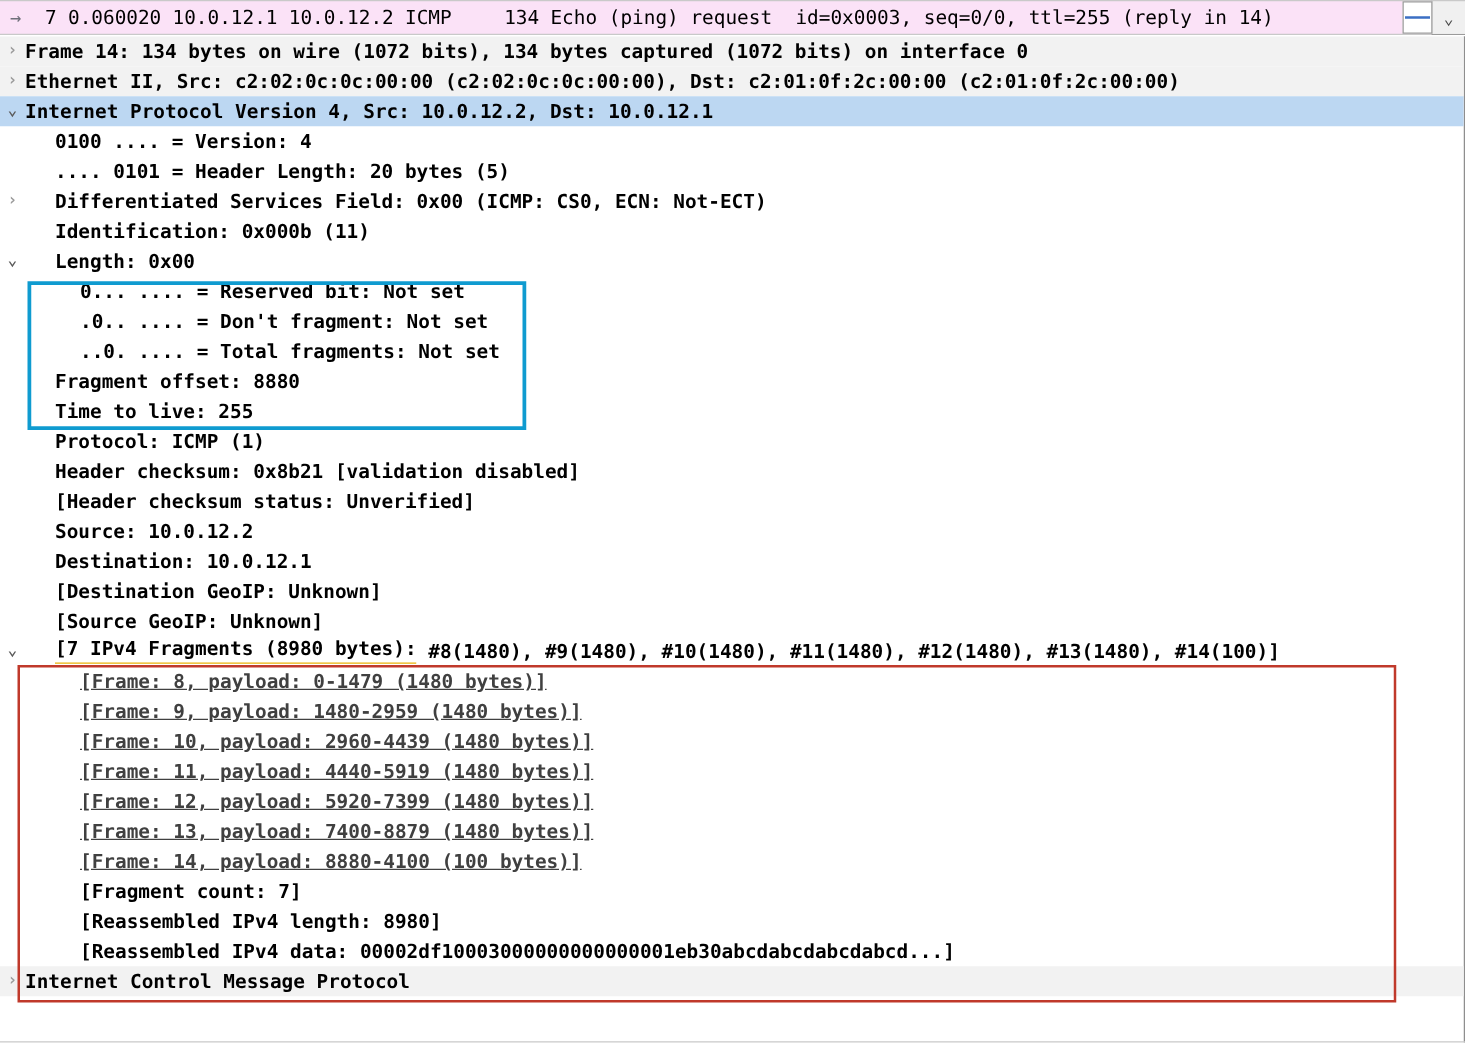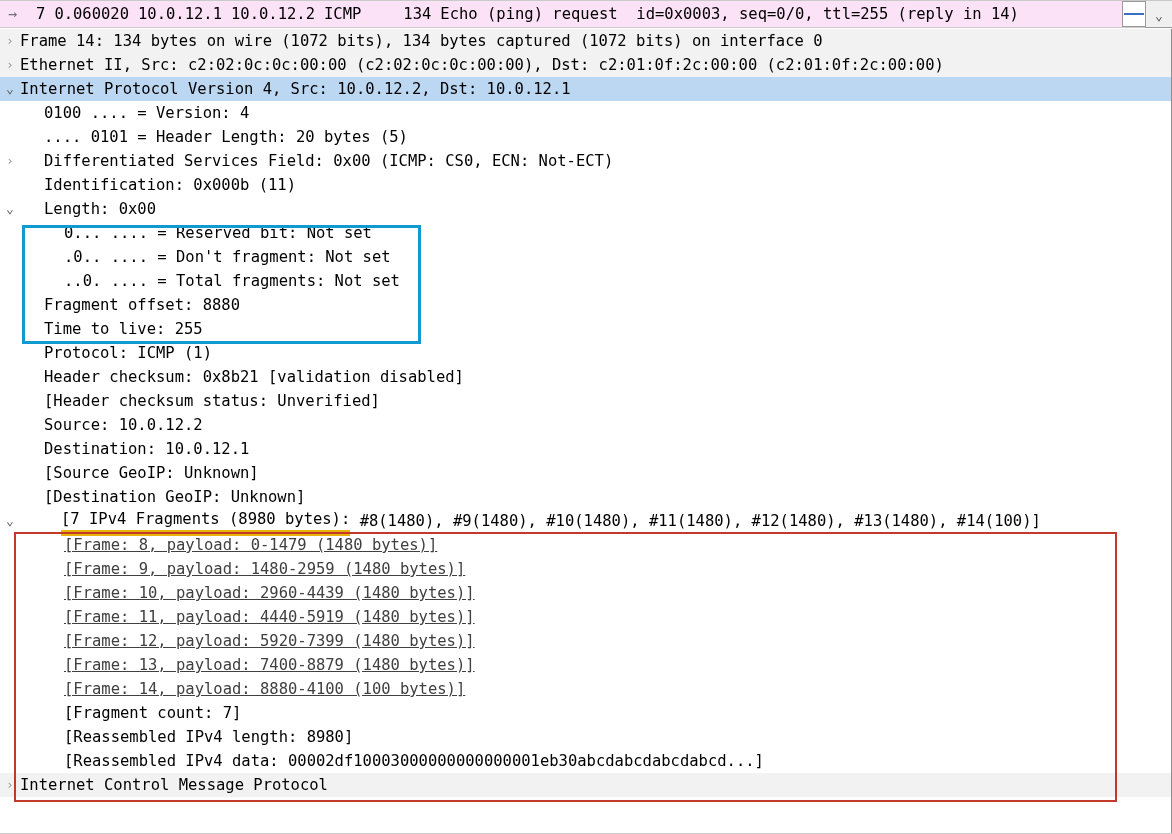--- a/index.html
+++ b/index.html
@@ -94,20 +94,21 @@
   .detail-pane {
     position: absolute;
     left: 0;
     top: 29px;
     width: 1172px;
     height: 805px;
     background: #ffffff;
     box-sizing: border-box;
     border-right: 1px solid #8e8e8e;
     overflow: hidden;
+    font-weight: bold;
   }
   .rows { position: relative; }
 
   .row {
     height: 24px;
     line-height: 24px;
     white-space: pre;
     position: relative;
     padding-left: 0;
   }
@@ -130,25 +131,24 @@
   .ind3 { display:inline-block; width: 44px; }
 
   .txt { vertical-align: top; }
 
   a.fraglink {
     color: #404040;
     text-decoration: underline;
   }
 
   .cyan-underline {
-    border-bottom: 6px solid #eab308;
+    border-bottom: 1px solid #eab308;
     display: inline-block;
     line-height: 20px;
     height: 21px;
-    margin-left: 17px;
   }
 
   
   .box {
     position: absolute;
     box-sizing: border-box;
     pointer-events: none;
   }
   .box-cyan {
     border: 3px solid #0f9bd0;
@@ -213,22 +213,22 @@
       <div class="row"><span class="tw none">&nbsp;</span><span class="ind3"></span><span class="txt">0... .... = Reserved bit: Not set</span></div>
       <div class="row"><span class="tw none">&nbsp;</span><span class="ind3"></span><span class="txt">.0.. .... = Don't fragment: Not set</span></div>
       <div class="row"><span class="tw none">&nbsp;</span><span class="ind3"></span><span class="txt">..0. .... = Total fragments: Not set</span></div>
       <div class="row"><span class="tw none">&nbsp;</span><span class="ind2"></span><span class="txt">Fragment offset: 8880</span></div>
       <div class="row"><span class="tw none">&nbsp;</span><span class="ind2"></span><span class="txt">Time to live: 255</span></div>
       <div class="row"><span class="tw none">&nbsp;</span><span class="ind2"></span><span class="txt">Protocol: ICMP (1)</span></div>
       <div class="row"><span class="tw none">&nbsp;</span><span class="ind2"></span><span class="txt">Header checksum: 0x8b21 [validation disabled]</span></div>
       <div class="row"><span class="tw none">&nbsp;</span><span class="ind2"></span><span class="txt">[Header checksum status: Unverified]</span></div>
       <div class="row"><span class="tw none">&nbsp;</span><span class="ind2"></span><span class="txt">Source: 10.0.12.2</span></div>
       <div class="row"><span class="tw none">&nbsp;</span><span class="ind2"></span><span class="txt">Destination: 10.0.12.1</span></div>
+      <div class="row"><span class="tw none">&nbsp;</span><span class="ind2"></span><span class="txt">[Destination GeoIP: Unknown]</span></div>
       <div class="row"><span class="tw none">&nbsp;</span><span class="ind2"></span><span class="txt">[Source GeoIP: Unknown]</span></div>
-      <div class="row"><span class="tw none">&nbsp;</span><span class="ind2"></span><span class="txt">[Destination GeoIP: Unknown]</span></div>
       <div class="row"><span class="tw open">⌄</span><span class="ind2"></span><span class="txt cyan-underline">[7 IPv4 Fragments (8980 bytes):</span><span class="txt"> #8(1480), #9(1480), #10(1480), #11(1480), #12(1480), #13(1480), #14(100)]</span></div>
       <div class="row"><span class="tw none">&nbsp;</span><span class="ind3"></span><a class="fraglink txt" href="#">[Frame: 8, payload: 0-1479 (1480 bytes)]</a></div>
       <div class="row"><span class="tw none">&nbsp;</span><span class="ind3"></span><a class="fraglink txt" href="#">[Frame: 9, payload: 1480-2959 (1480 bytes)]</a></div>
       <div class="row"><span class="tw none">&nbsp;</span><span class="ind3"></span><a class="fraglink txt" href="#">[Frame: 10, payload: 2960-4439 (1480 bytes)]</a></div>
       <div class="row"><span class="tw none">&nbsp;</span><span class="ind3"></span><a class="fraglink txt" href="#">[Frame: 11, payload: 4440-5919 (1480 bytes)]</a></div>
       <div class="row"><span class="tw none">&nbsp;</span><span class="ind3"></span><a class="fraglink txt" href="#">[Frame: 12, payload: 5920-7399 (1480 bytes)]</a></div>
       <div class="row"><span class="tw none">&nbsp;</span><span class="ind3"></span><a class="fraglink txt" href="#">[Frame: 13, payload: 7400-8879 (1480 bytes)]</a></div>
       <div class="row"><span class="tw none">&nbsp;</span><span class="ind3"></span><a class="fraglink txt" href="#">[Frame: 14, payload: 8880-4100 (100 bytes)]</a></div>
       <div class="row"><span class="tw none">&nbsp;</span><span class="ind3"></span><span class="txt">[Fragment count: 7]</span></div>
       <div class="row"><span class="tw none">&nbsp;</span><span class="ind3"></span><span class="txt">[Reassembled IPv4 length: 8980]</span></div>

